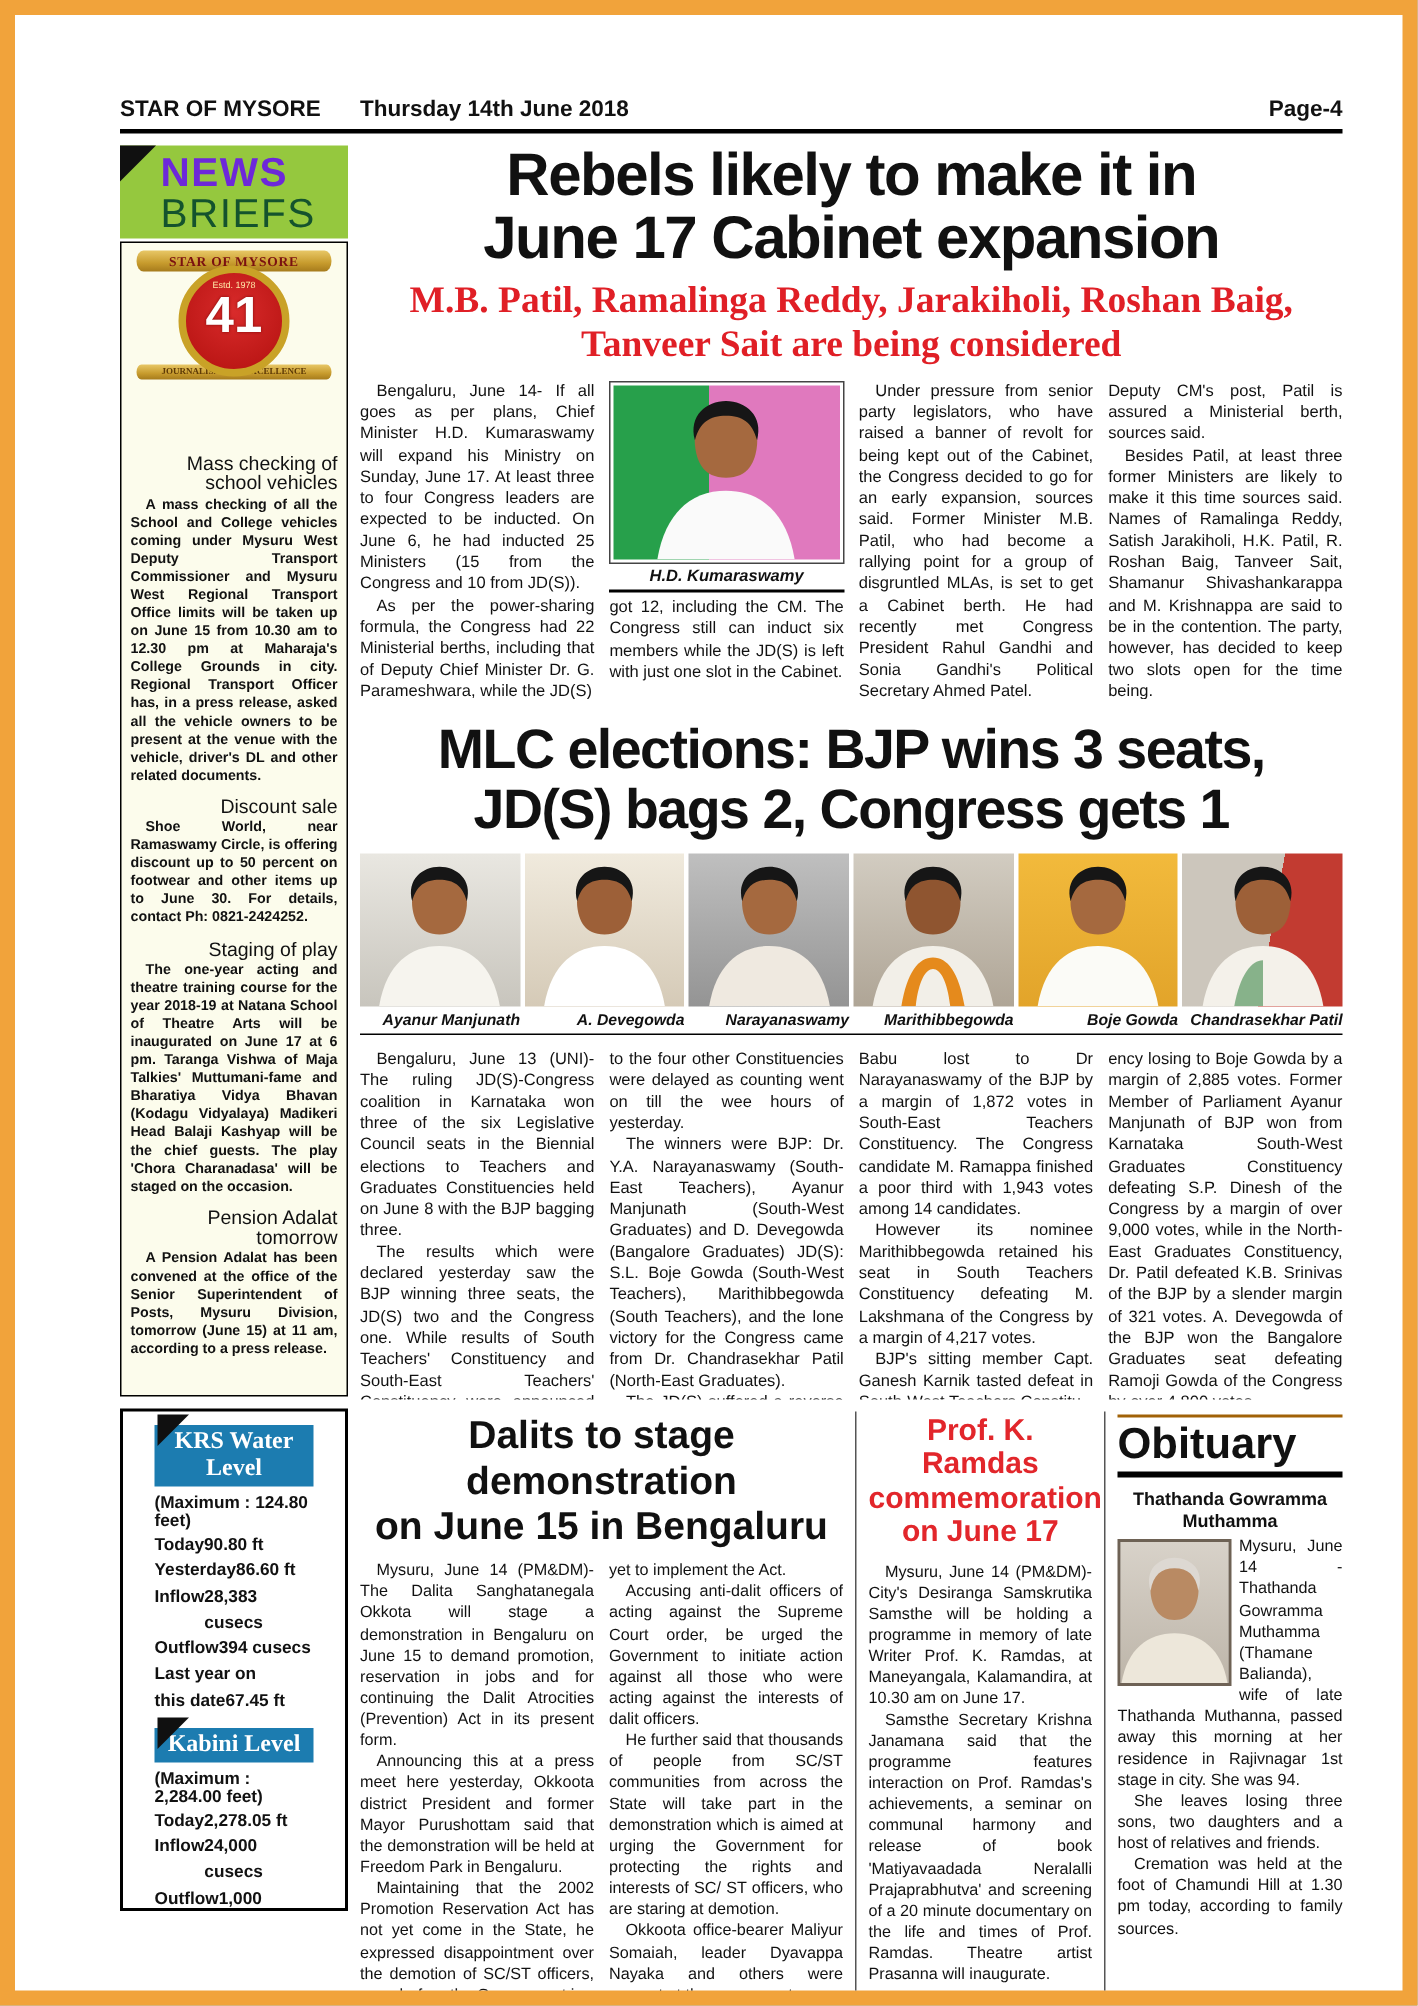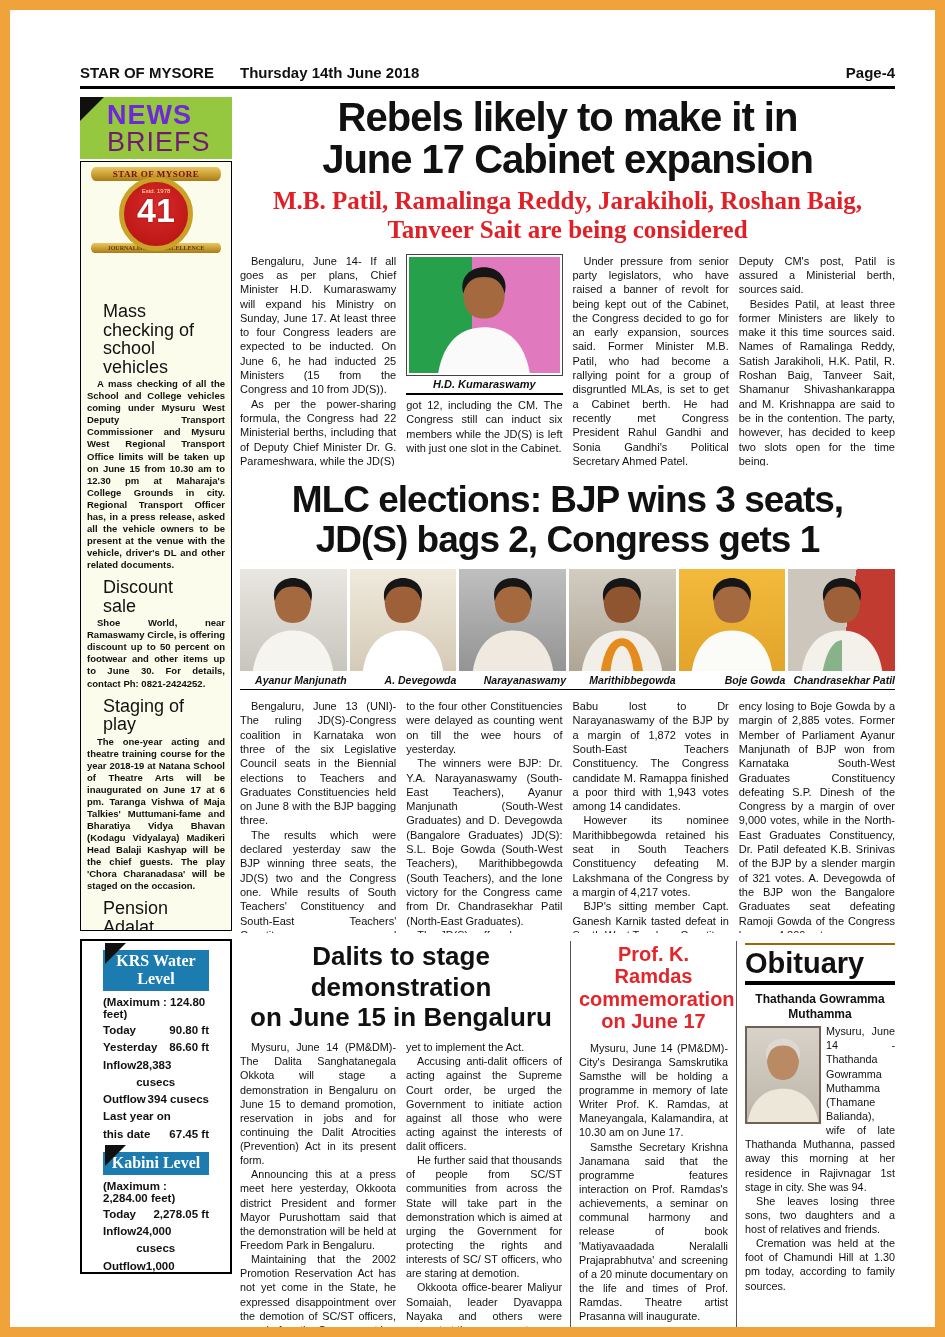--- a/index.html
+++ b/index.html
@@ -15,43 +15,43 @@
   .hdr .masthead { width:160px; }
   .hdr .date { flex:1; }
   .hdr .pageno { text-align:right; }
 
   .body-cols { display:flex; gap:8px; margin-top:8px; }
 
   
   .sidebar { width:152px; flex:none; }
   .nb-green { position:relative; background:#95C83E; height:62px; padding:5px 0 0 27px; line-height:1; }
   .nb-green .l1 { color:#6d28d9; font-weight:bold; font-size:27px; letter-spacing:1px; }
-  .nb-green .l2 { color:#701a75; font-weight:300; font-size:27px; letter-spacing:1px; }
+  .nb-green .l2 { color:#14532d; font-weight:300; font-size:27px; letter-spacing:1px; }
   .fold { position:absolute; left:0; top:0; width:0; height:0; border-top:24px solid #101010; border-right:24px solid transparent; }
   .nb-box { border:1px solid #000; background:#FCFCEC; margin-top:2px; height:770px; overflow:hidden; padding:3px 6px; }
 
   .logo { position:relative; height:128px; text-align:center; margin:2px 0 4px; }
   .logo .ribbon { background:linear-gradient(180deg,#E8C766,#C79B2D 60%,#A67B1C); color:#7A1010; font-family:"Liberation Serif",serif;
     font-weight:bold; border-radius:8px/12px; width:94%; margin:0 auto; padding:2px 0; }
   .logo .ribbon.top { font-size:9px; letter-spacing:.5px; }
   .logo .ribbon.bot { font-size:6px; margin-top:-8px; color:#5E3A06; }
   .logo .circle { width:74px; height:74px; border-radius:50%; background:radial-gradient(circle at 50% 40%,#D92B2B,#B3110F);
     border:5px solid #C9A227; margin:-4px auto 0; position:relative; z-index:2; color:#fff; }
   .logo .estd { font-size:6px; padding-top:6px; color:#FFE9A8; }
   .logo .num { font-size:34px; font-weight:bold; line-height:.95; text-shadow:0 0 2px #7c0a0a; }
 
-  .nb-head { font-size:18px; font-weight:500; margin:7px 16px 2px; line-height:1.03; }
+  .nb-head { font-size:13px; font-weight:500; margin:7px 0 2px; line-height:1.03;text-align:right; }
   .nb-body { font-size:9.5px; font-weight:bold; line-height:1.27; text-align:justify; text-indent:10px; }
 
   .wl-box { border:2px solid #000; margin-top:8px; background:#fff; padding:0 21px 6px; height:335px; overflow:hidden; }
   .wl-header { position:relative; background:#1C7CB0; color:#fff; text-align:center; font-family:"Liberation Serif",serif;
     font-weight:bold; font-size:16px; padding:2px 0 3px; margin:9px 0 4px; }
   .wl-fold { position:absolute; left:2px; top:-7px; width:0; height:0; border-top:21px solid #101010; border-right:21px solid transparent; }
   .wl-max { font-weight:bold; font-size:11.5px; padding:1px 0 2px; }
-  .wl-row { display:flex; justify-content:space-between; font-weight:bold; font-size:11.5px; line-height:1.5; }
+  .wl-row { display:flex; font-weight:bold; font-size:11.5px; line-height:1.5; }
 
   
   .main { flex:1; min-width:0; }
   .lead-headline { font-size:40px; font-weight:bold; text-align:center; line-height:1.04; letter-spacing:-1px; }
   .lead-subhead { font-family:"Liberation Serif",serif; color:#E01F26; font-weight:bold; font-size:25px; text-align:center; line-height:1.15; margin-top:7px; }
 
   .story { display:flex; gap:10px; margin-top:9px; height:212px; overflow:hidden; }
   .scol { flex:1; min-width:0; font-size:11px; line-height:1.3; text-align:justify; }
   .scol p, .btxt p { margin:0; text-indent:11px; }
   p.flush { text-indent:0; }

